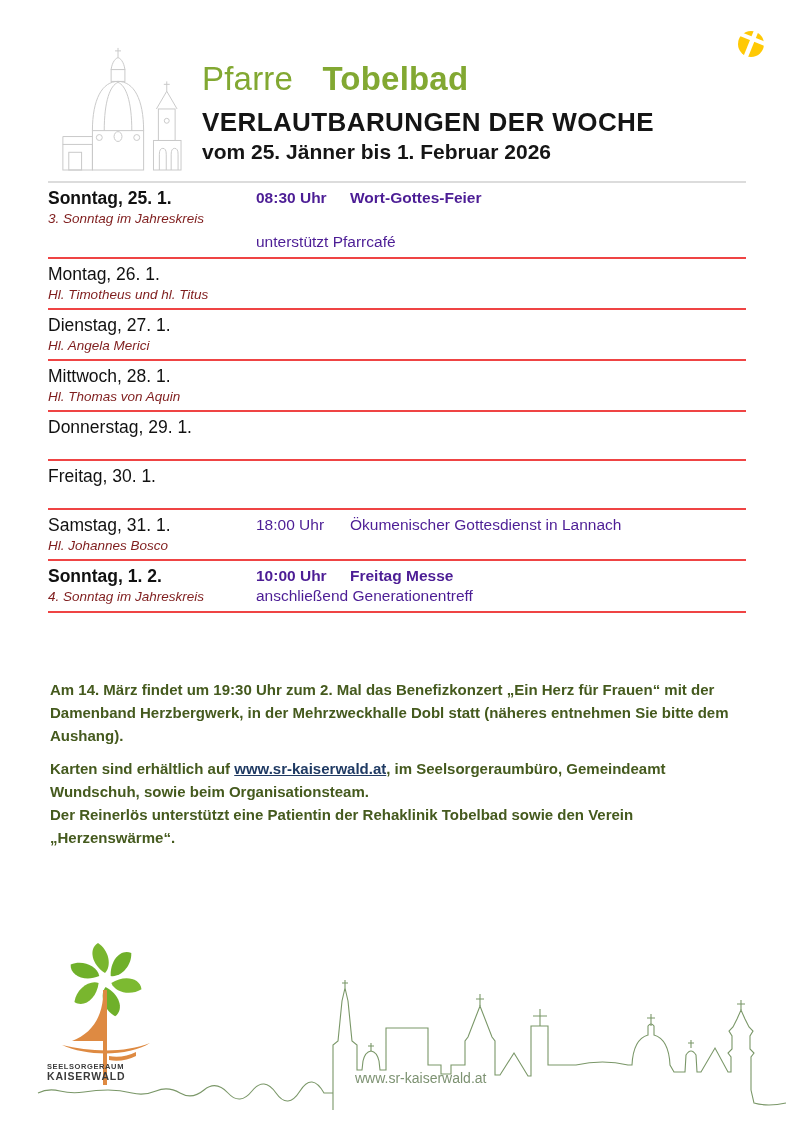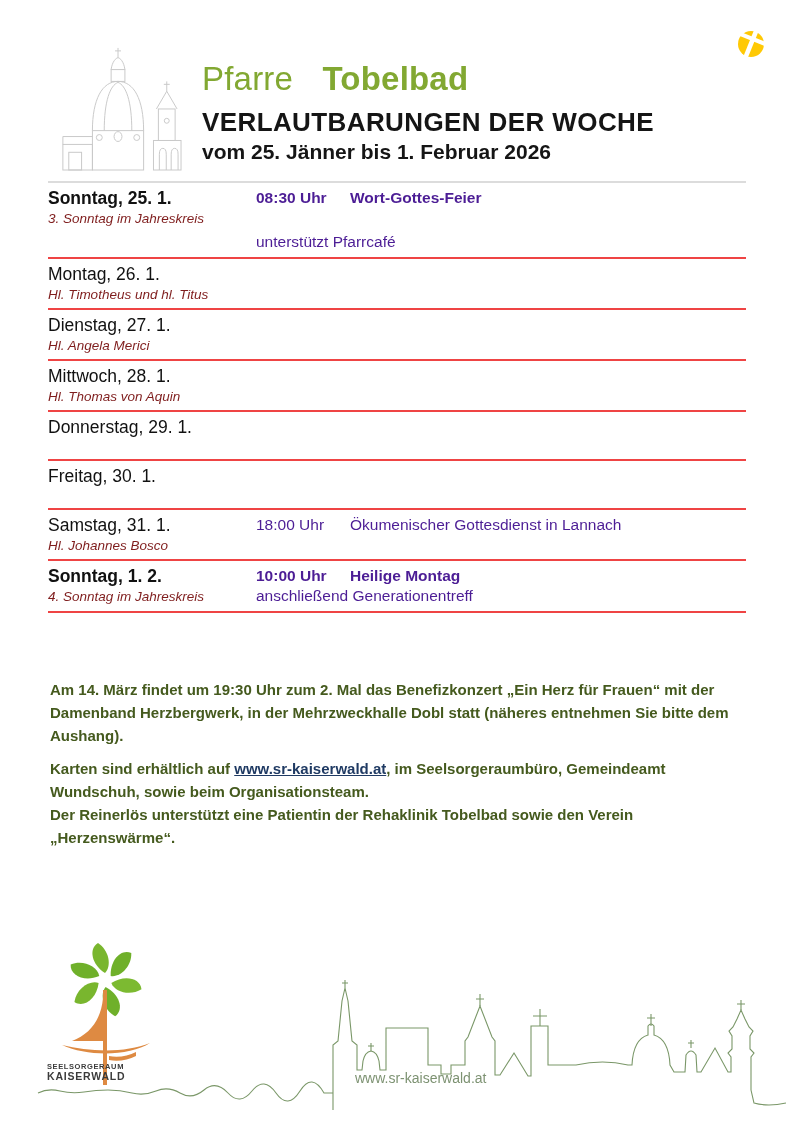--- a/index.html
+++ b/index.html
@@ -137,21 +137,21 @@
       <div class="evs">
         <div class="ev"><span class="ev-time">18:00 Uhr</span><span>Ökumenischer Gottesdienst in Lannach</span></div>
       </div>
     </div>
     <div class="srow">
       <div class="day">
         <div class="day-t b">Sonntag, 1. 2.</div>
         <div class="day-s">4. Sonntag im Jahreskreis</div>
       </div>
       <div class="evs">
-        <div class="ev b"><span class="ev-time">10:00 Uhr</span><span>Heilige Montag</span></div>
+        <div class="ev b"><span class="ev-time">10:00 Uhr</span><span>Freitag Messe</span></div>
         <div class="ev"><span>anschließend Generationentreff</span></div>
       </div>
     </div>
   </div>
 
 <section class="announce">
   <p>Am 14. März findet um 19:30 Uhr zum 2. Mal das Benefizkonzert „Ein Herz für Frauen“ mit der Damenband Herzbergwerk, in der Mehrzweckhalle Dobl statt (näheres entnehmen Sie bitte dem Aushang).</p>
   <p>
     <span><span>Karten sind erhältlich auf </span><a>www.sr-kaiserwald.at</a><span>, im Seelsorgeraumbüro, Gemeindeamt Wundschuh, sowie beim Organisationsteam.</span></span>
     <span style="display:block">Der Reinerlös unterstützt eine Patientin der Rehaklinik Tobelbad sowie den Verein „Herzenswärme“.</span>

